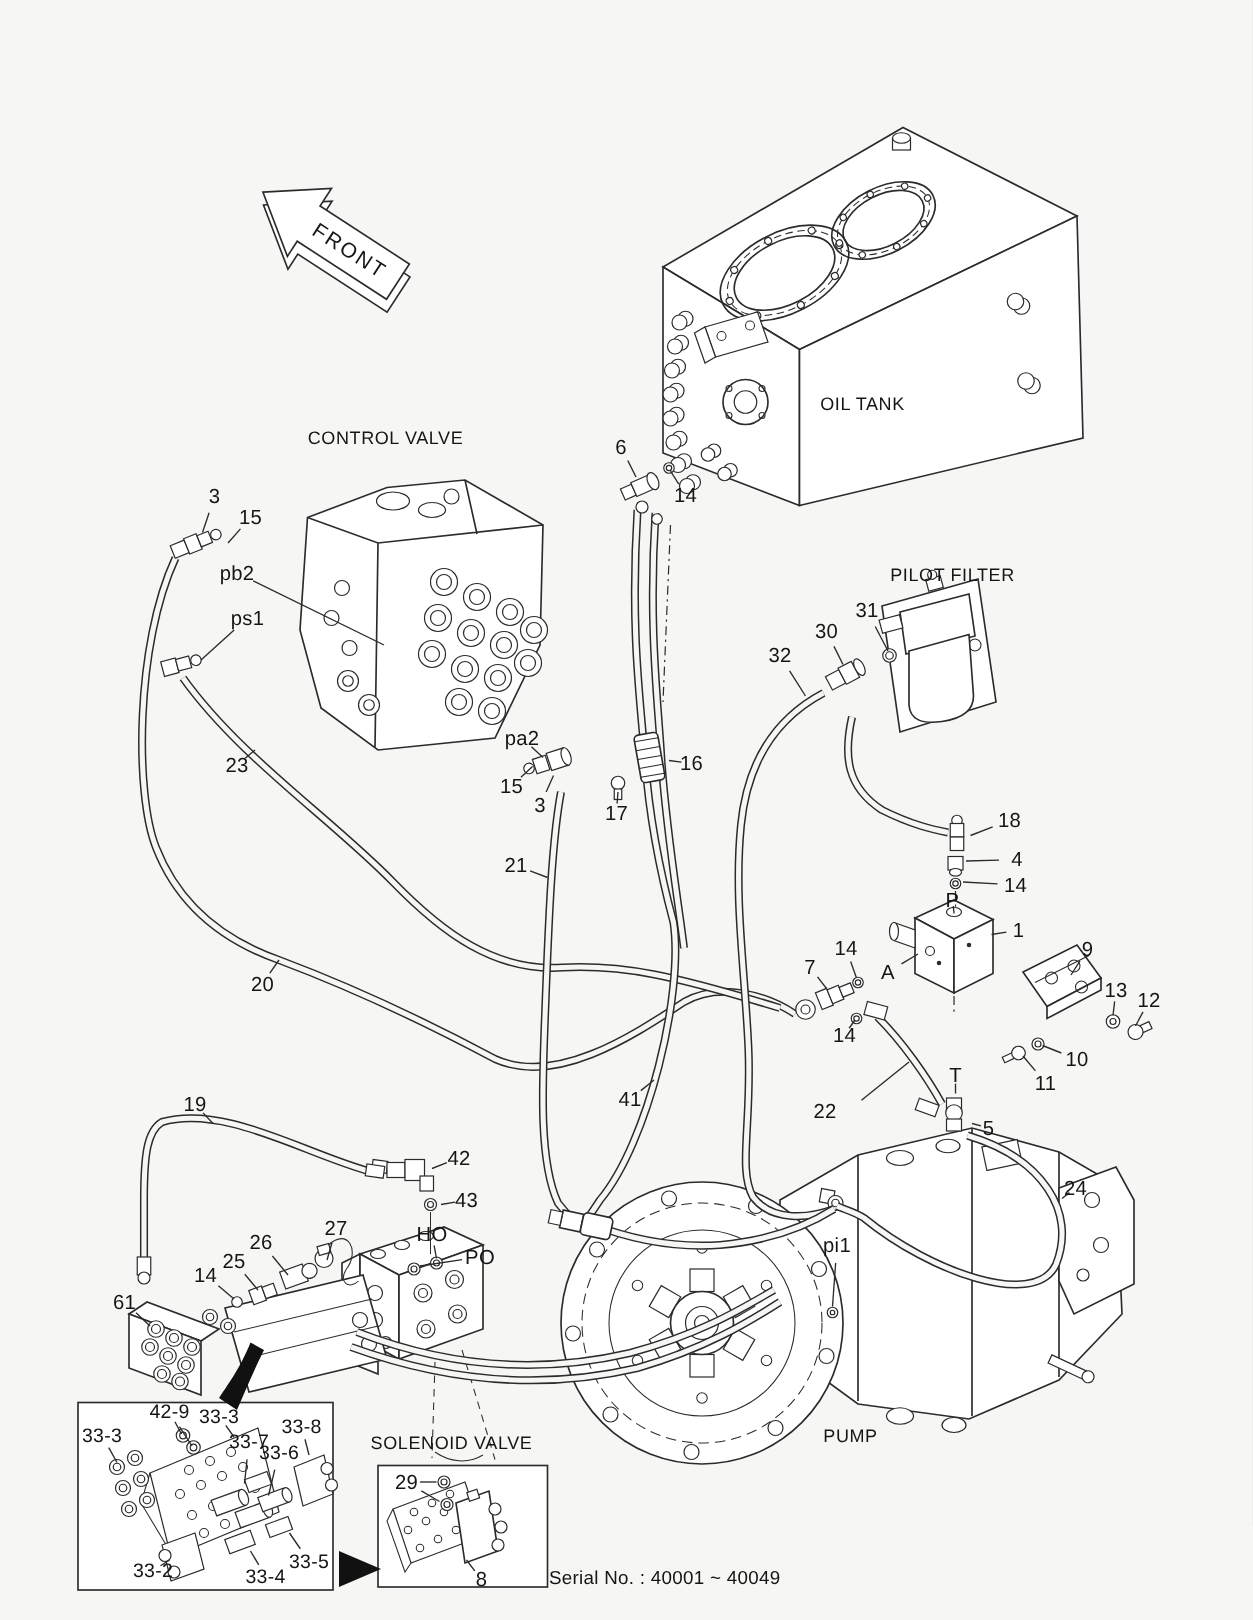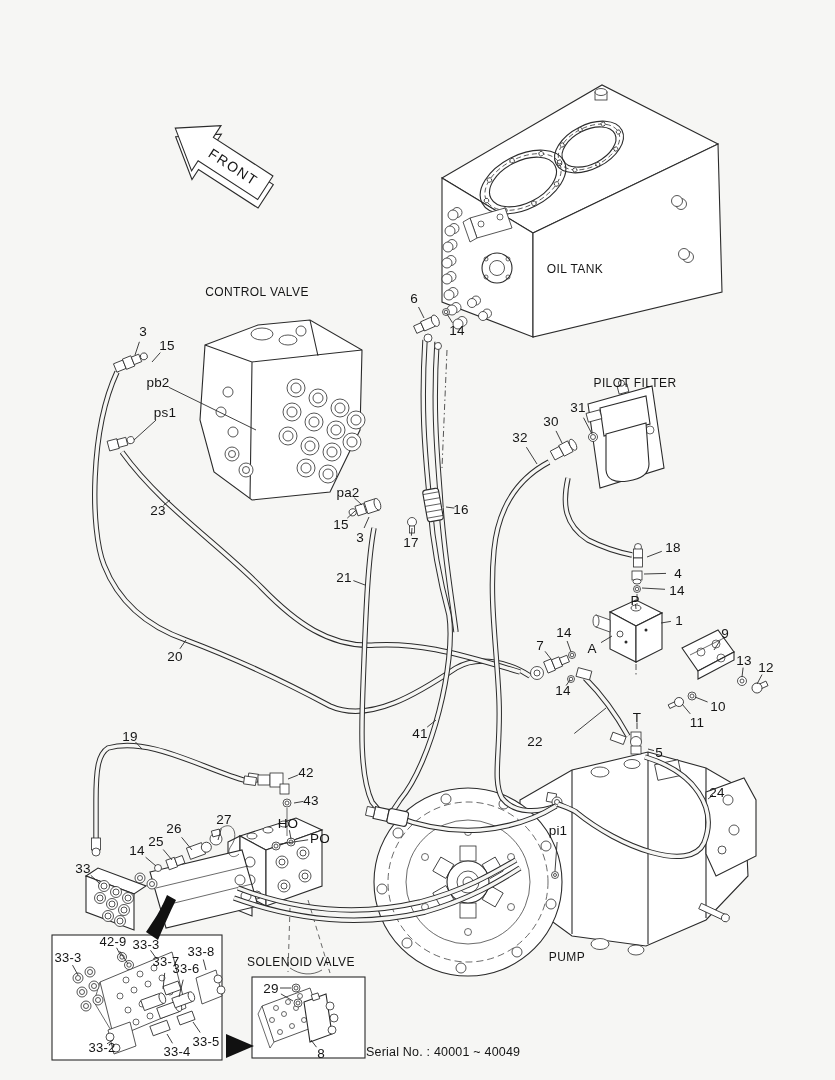--- a/index.html
+++ b/index.html
@@ -761,21 +761,21 @@
       <div class="callout kind-part" style="left: 167px; top: 345px;">15</div>
       <div class="callout kind-part" style="left: 158px; top: 382px;">pb2</div>
       <div class="callout kind-part" style="left: 165px; top: 412px;">ps1</div>
       <div class="callout kind-part" style="left: 158px; top: 510px;">23</div>
       <div class="callout kind-part" style="left: 175px; top: 656px;">20</div>
       <div class="callout kind-part" style="left: 130px; top: 736px; text-align: right;">19</div>
       <div class="callout kind-part" style="left: 306px; top: 772px;">42</div>
       <div class="callout kind-part" style="left: 311px; top: 800px;">43</div>
       <div class="callout kind-part" style="left: 288px; top: 823px;">HO</div>
       <div class="callout kind-part" style="left: 320px; top: 838px;">PO</div>
-      <div class="callout kind-part" style="left: 83px; top: 868px;">33</div>
+      <div class="callout kind-part" style="left: 83px; top: 868px;">61</div>
       <div class="callout kind-part" style="left: 137px; top: 850px;">14</div>
       <div class="callout kind-part" style="left: 156px; top: 841px;">25</div>
       <div class="callout kind-part" style="left: 174px; top: 828px;">26</div>
       <div class="callout kind-part" style="left: 224px; top: 819px;">27</div>
       <div class="callout kind-part" style="left: 414px; top: 298px;">6</div>
       <div class="callout kind-part" style="left: 457px; top: 330px;">14</div>
       <div class="callout kind-part" style="left: 461px; top: 509px;">16</div>
       <div class="callout kind-part" style="left: 411px; top: 542px;">17</div>
       <div class="callout kind-part" style="left: 348px; top: 492px;">pa2</div>
       <div class="callout kind-part" style="left: 341px; top: 524px;">15</div>
@@ -794,21 +794,21 @@
       <div class="callout kind-part" style="left: 744px; top: 660px;">13</div>
       <div class="callout kind-part" style="left: 766px; top: 667px;">12</div>
       <div class="callout kind-part" style="left: 718px; top: 706px;">10</div>
       <div class="callout kind-part" style="left: 697px; top: 722px;">11</div>
       <div class="callout kind-part" style="left: 540px; top: 645px;">7</div>
       <div class="callout kind-part" style="left: 564px; top: 632px;">14</div>
       <div class="callout kind-part" style="left: 592px; top: 648px;">A</div>
       <div class="callout kind-part" style="left: 563px; top: 690px;">14</div>
       <div class="callout kind-part" style="left: 637px; top: 717px;">T</div>
       <div class="callout kind-part" style="left: 659px; top: 752px;">5</div>
-      <div class="callout kind-part" style="left: 535px; top: 741px; text-align: right;">22</div>
+      <div class="callout kind-part" style="left: 550px; top: 741px; text-align: right;">22</div>
       <div class="callout kind-part" style="left: 717px; top: 792px;">24</div>
       <div class="callout kind-part" style="left: 558px; top: 830px;">pi1</div>
       <div class="callout kind-part" style="left: 271px; top: 988px;">29</div>
       <div class="callout kind-part" style="left: 321px; top: 1053px;">8</div>
       <div class="callout kind-small" style="left: 113px; top: 941px;">42-9</div>
       <div class="callout kind-small" style="left: 146px; top: 944px;">33-3</div>
       <div class="callout kind-small" style="left: 68px; top: 957px; text-align: right;">33-3</div>
       <div class="callout kind-small" style="left: 166px; top: 961px;">33-7</div>
       <div class="callout kind-small" style="left: 186px; top: 968px;">33-6</div>
       <div class="callout kind-small" style="left: 201px; top: 951px;">33-8</div>

